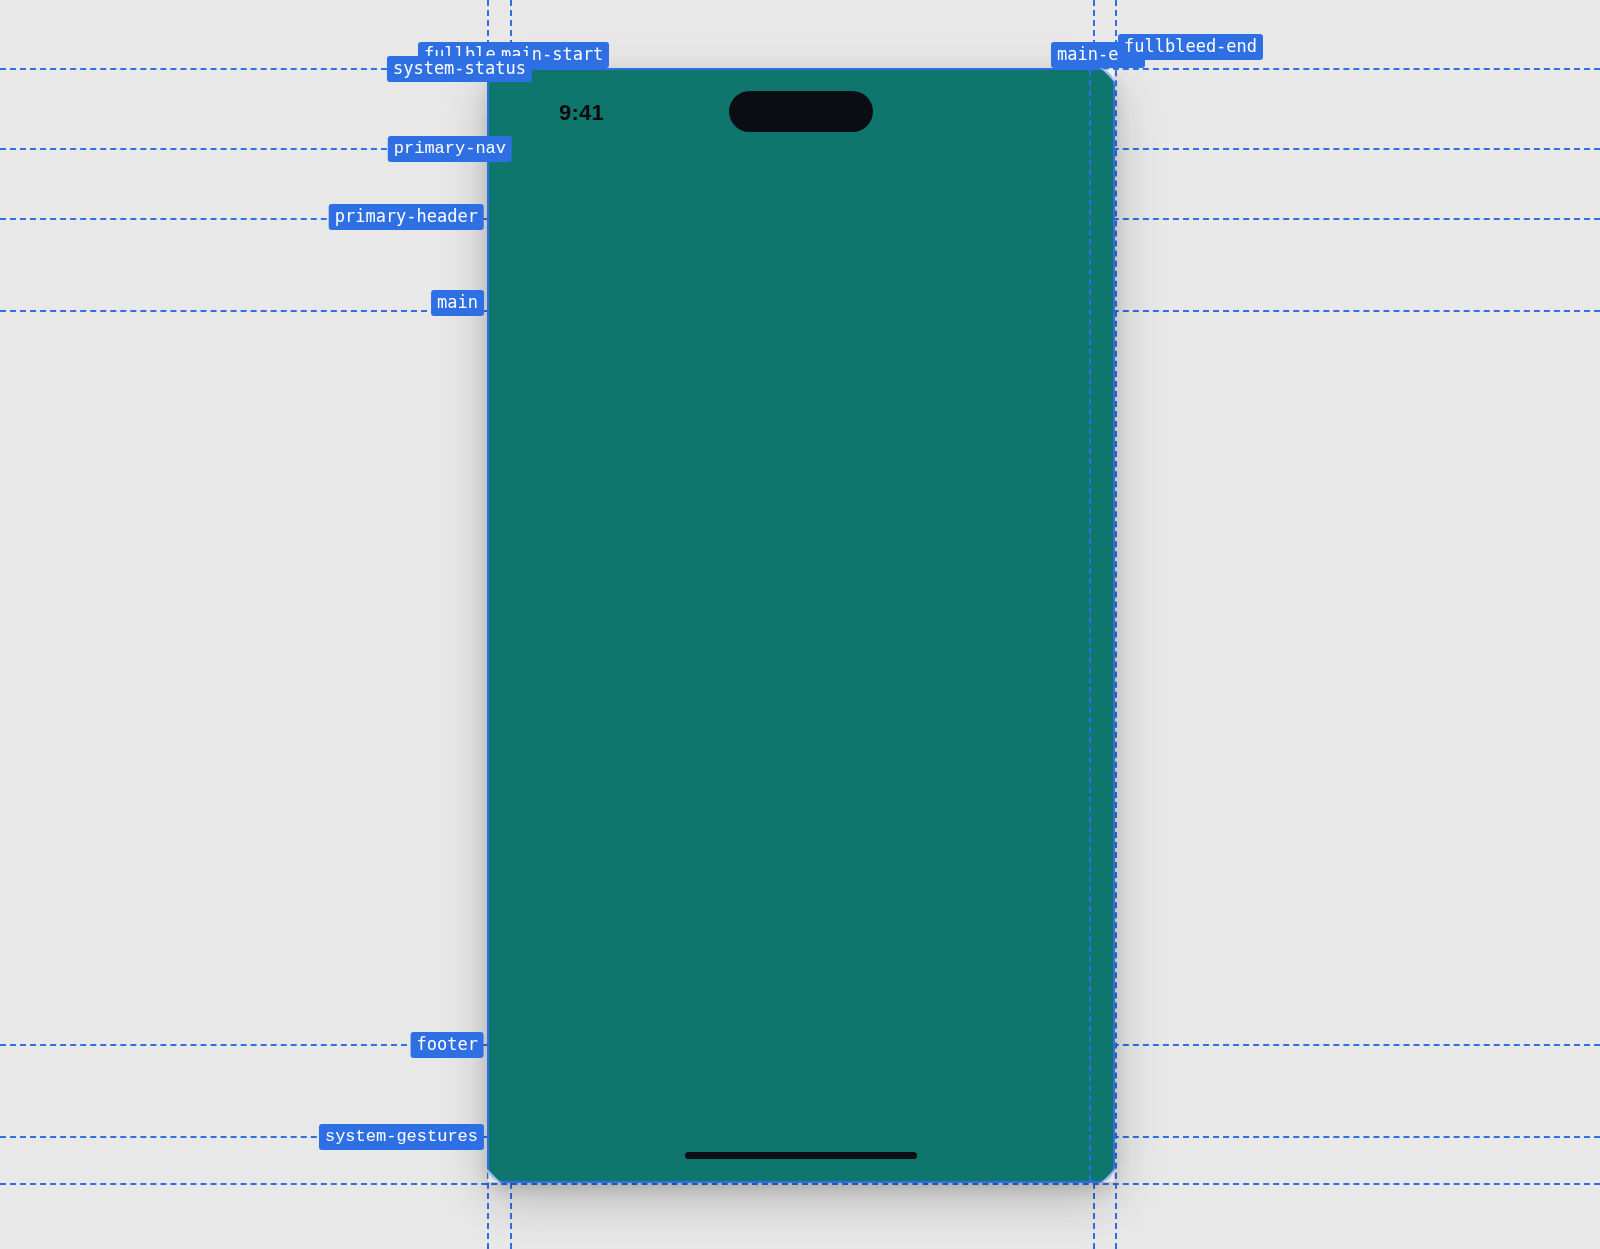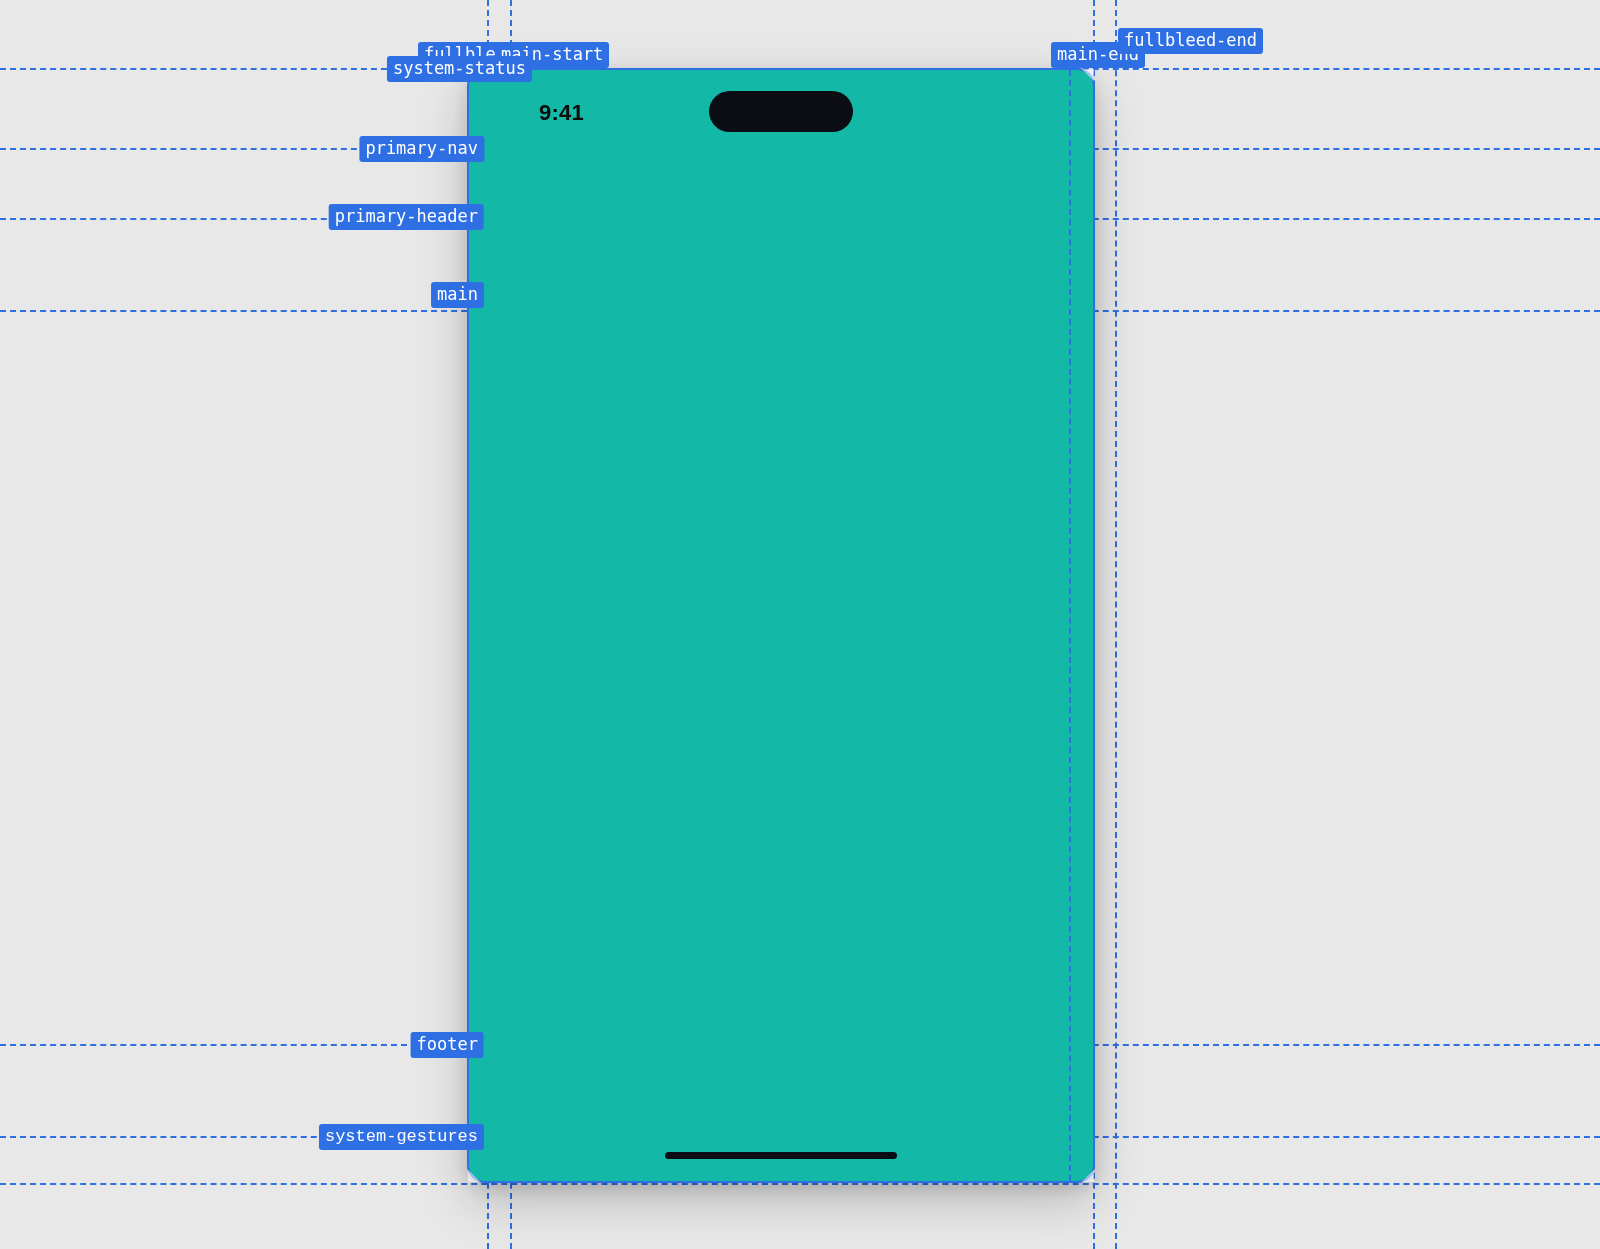--- a/index.html
+++ b/index.html
@@ -19,25 +19,25 @@
 
     .canvas {
       position: relative;
       width: 100%;
       height: 100%;
     }
 
     
     .phone {
       position: absolute;
-      left: 467px;
+      left: 487px;
       top: 68px;
       width: 628px;
       height: 1115px;
-      background: #14b8a6;
+      background: #0f766e;
       border-radius: 18px;
       border: 2px solid #2f6fe4;
       box-shadow: 0 18px 50px rgba(0,0,0,0.20), 0 6px 16px rgba(0,0,0,0.12);
     }
 
     
     .notch {
       position: absolute;
       left: 50%;
       transform: translateX(-50%);
@@ -161,22 +161,22 @@
 
     <div class="status-time">9:41</div>
     <div class="notch"></div>
     <div class="inner-right-guide"></div>
     <div class="home-indicator"></div>
   </div>
 
   <span class="label" style="left:418px; top:42px;">fullbleed</span>
   <span class="label" style="left:465px; top:42px;margin-left:30px;">main-start</span>
   <span class="label" style="left:1051px; top:42px;">main-end</span>
-  <span class="label" style="left:1118px; top:28px;">fullbleed-end</span>
+  <span class="label" style="left:1118px; top:34px;">fullbleed-end</span>
 
   <span class="label right-align" style="left:484px; top:56px;margin-left:48px;">system-status</span>
-  <span class="label right-align" style="left:484px; top:136px;">primary-nav</span>
+  <span class="label right-align" style="left:512px; top:136px;font-family:Liberation Mono, monospace;">primary-nav</span>
   <span class="label right-align" style="left:484px; top:204px;">primary-header</span>
-  <span class="label right-align" style="left:484px; top:282px;">main</span>
+  <span class="label right-align" style="left:484px; top:290px;">main</span>
   <span class="label right-align" style="left:484px; top:1032px;text-align:right;">footer</span>
   <span class="label right-align" style="left:484px; top:1124px;font-family:Liberation Mono, monospace;">system-gestures</span>
 
 </div>
 
 </body></html>

